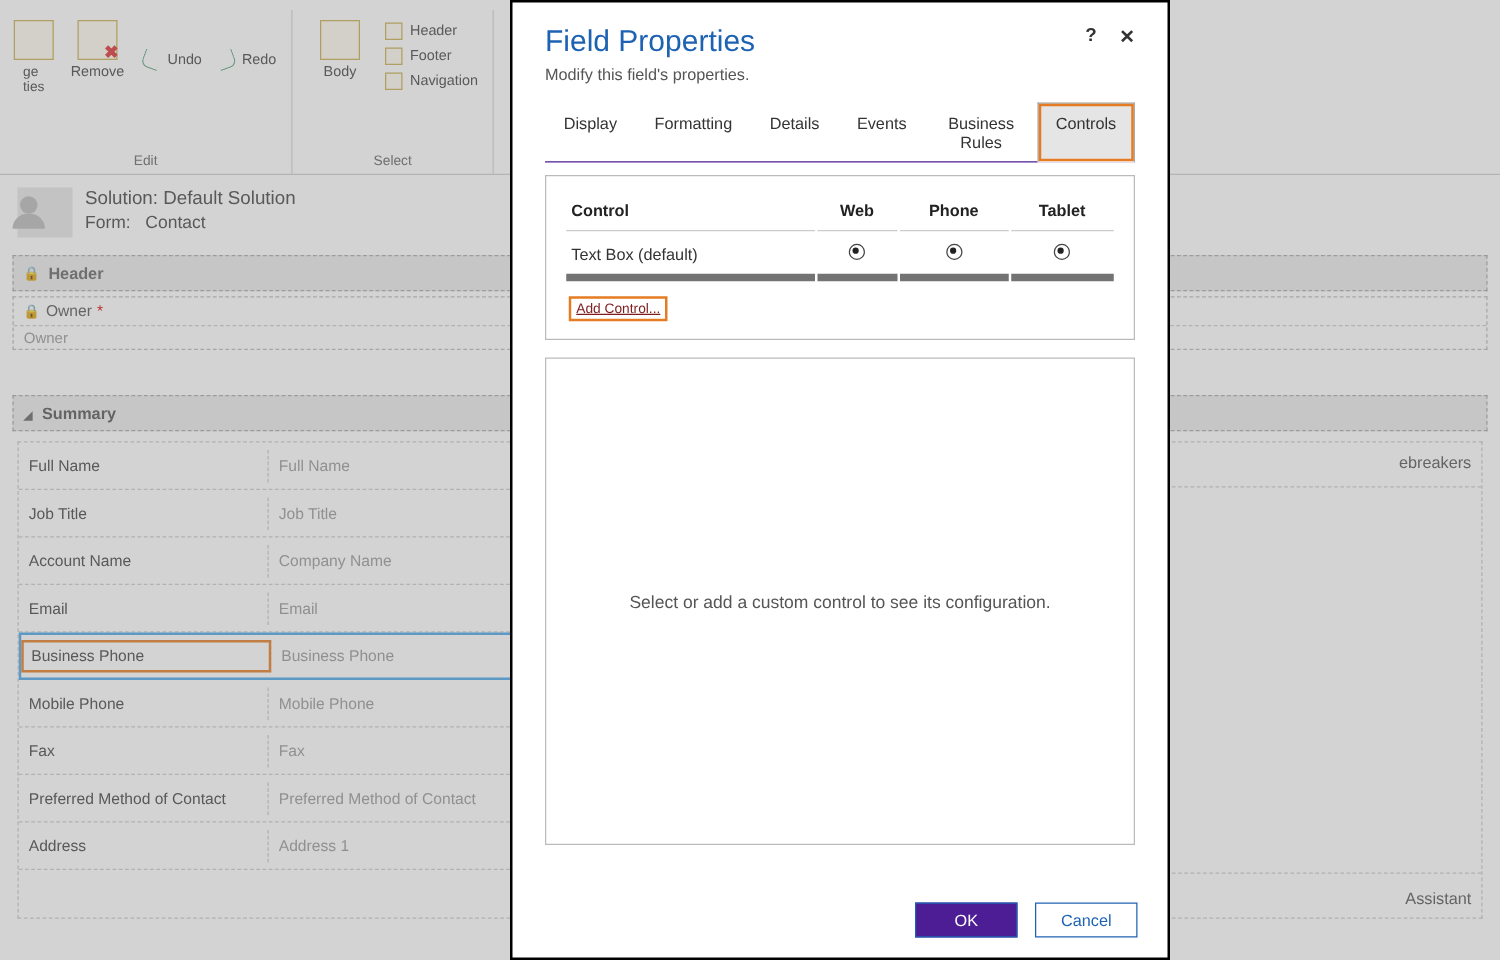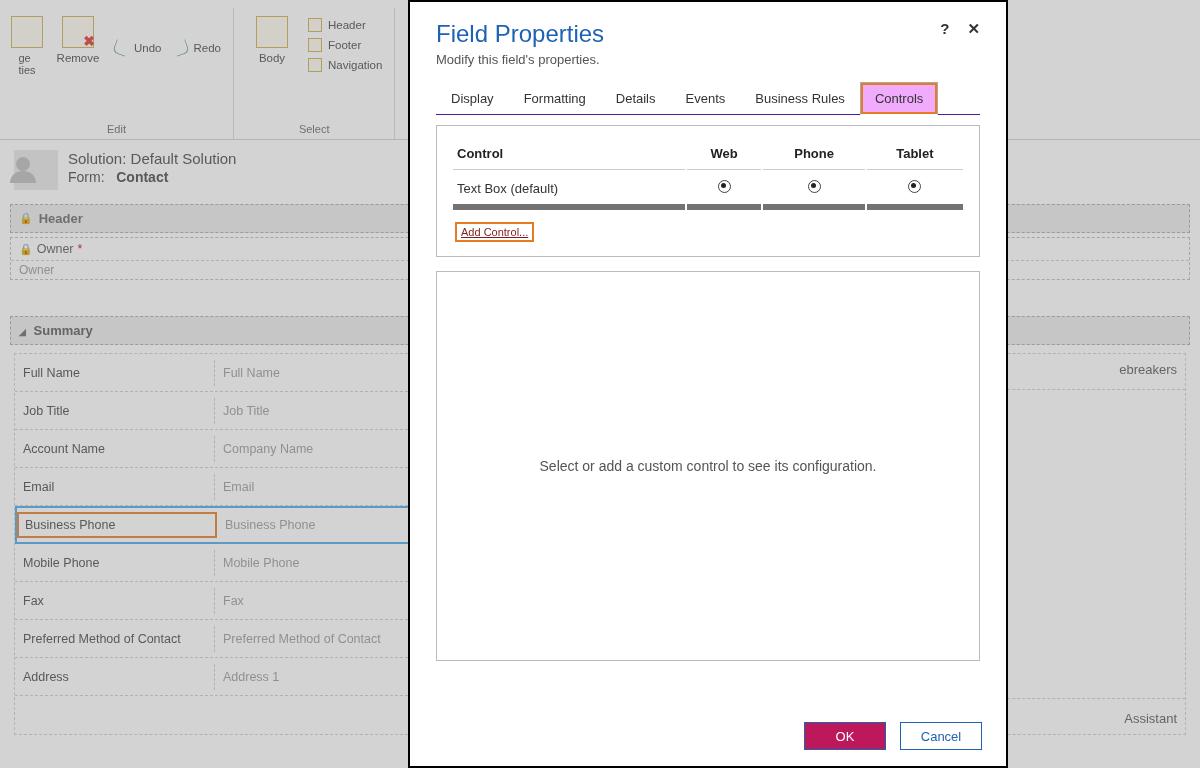--- a/index.html
+++ b/index.html
@@ -29,21 +29,21 @@
   .rib-small-icon{ width: 14px; height: 14px; display: inline-block; }
   .ribbon-group .caption { font-size: 11px; color: #666; margin-top: auto; padding-bottom: 4px; }
 
   
   .solbar { display: flex; align-items: flex-start; gap: 10px; padding: 10px 14px; }
   .solbar .avatar { width: 44px; height: 40px; background: #e6e6e6; display: flex; align-items: center; justify-content: center; }
   .avatar-head { width: 14px; height: 14px; border-radius: 50%; background: #bbb; position: relative; top:-6px;}
   .avatar-body { width: 26px; height: 12px; border-radius: 12px 12px 0 0; background:#bbb; position: relative; left:-20px; top:7px;}
   .solbar .txt .line1 { font-size: 15px; color: #444; font-weight: 400; }
   .solbar .txt .line2 { font-size: 14px; color: #444; margin-top: 2px; }
-  .solbar .txt .line2 b { font-weight: 700; }
+  .solbar .txt .line2 b { font-weight: 400; }
 
   
   .canvas { padding: 0 10px; }
   .sec-bar { background: #ececec; border: 1px dashed #aaa; padding: 6px 8px; font-weight: 600; color: #666; margin: 4px 0; }
   .sec-bar.red { color: #666; display:flex; align-items:center; gap:6px;}
   .lock { color:#c62828; font-size:11px; }
   .sec-inner { border: 1px dashed #bbb; margin: 4px 0; }
   .ph-only{ color:#999; padding:2px 8px; font-size:12px; border:1px dashed #ccc;}
   .collapser { cursor:default; }
   .collapser::before { content:"◢"; font-size:9px; margin-right:4px; color:#666;}
@@ -57,49 +57,49 @@
   .field-row .fp { flex:1; padding:6px 8px; color:#999; font-size:12.5px;}
   .field-row.selected { border:2px solid #49a7e8; }
   .field-row.selected .fl { outline:2px solid #e57c23; outline-offset:-2px; }
   .right-col .chip { color:#555; padding:8px; }
 
   
   .dim { position:absolute; inset:0; background:rgba(130,130,130,0.35); }
 
   
   .dialog {
-    position:absolute; top:0; left:408px; width:600px; height:768px;
+    position:absolute; top:0; left:408px; width:528px; height:768px;
     background:#fff; border:2px solid #000;
     display:flex; flex-direction:column;
   }
   .dlg-head { display:flex; justify-content:space-between; align-items:flex-start; padding:18px 26px 0 26px; }
   .dlg-title { font-size:24px; font-weight:300; color:#1e62b3; }
   .dlg-sub   { font-size:13px; color:#555; padding:4px 26px 14px 26px; }
   .dlg-icons { display:flex; gap:18px; font-size:15px; color:#333; }
   .dlg-icons span { cursor:default; }
 
   .tabstrip { display:flex; margin:0 26px; border-bottom:1px solid #4c1d95;text-align:center; }
   .tab { padding:8px 14px; font-size:13px; color:#333; border:1px solid transparent; position:relative; top:1px;}
-  .tab.active { border:1px solid #aaa; border-bottom:1px solid #fff; background:#f0abfc; }
+  .tab.active { border:1px solid #aaa; border-bottom:1px solid #fff; background:#e5e5e5; }
   .tab.focus-ring { outline:2px solid #e57c23; outline-offset:-3px; }
 
   .tab-body { margin:10px 26px 0 26px; border:1px solid #bbb; flex:0 0 auto; padding:14px 14px; }
   .ctrl-table { width:100%; font-size:13px; }
   .ctrl-table th { text-align:left; font-weight:600; padding:4px 4px 8px 4px; color:#222; border-bottom:1px solid #ccc;}
   .ctrl-table th.c { text-align:center; }
   .ctrl-table td { padding:8px 4px; border-bottom:6px solid #737373; vertical-align:middle;}
   .ctrl-table td.c { text-align:center; }
   .radio { width:13px; height:13px; border:1.5px solid #444; border-radius:50%; display:inline-block; position:relative;}
   .radio.checked::after{content:""; position:absolute; top:2px; left:2px; width:5px; height:5px; border-radius:50%; background:#222;}
   .addctrl { display:inline-block; margin:10px 0 0 4px; color:#7f1d1d; text-decoration:underline; font-size:11px; border:2px solid #e57c23; padding:2px 4px;}
   .config-box { margin:14px 26px 0 26px; border:1px solid #bbb; height:390px; display:flex; align-items:center; justify-content:center; color:#555; font-size:14px;}
 
   .dlg-buttons { margin-top:auto; display:flex; justify-content:flex-end; gap:14px; padding:16px 24px; }
   .btn { width:82px; height:28px; font-size:13px; display:flex; align-items:center; justify-content:center; cursor:default;}
-  .btn.primary { background:#be185d; color:#fff; border:1px solid #1e62b3;}
+  .btn.primary { background:#4c1d95; color:#fff; border:1px solid #1e62b3;}
   .btn.secondary { background:#fff; color:#1e62b3; border:1px solid #1e62b3;}
 </style>
 </head>
 <body>
 
 <div class="editor-bg">
 
   <div class="ribbon">
 
     <div class="ribbon-group">

